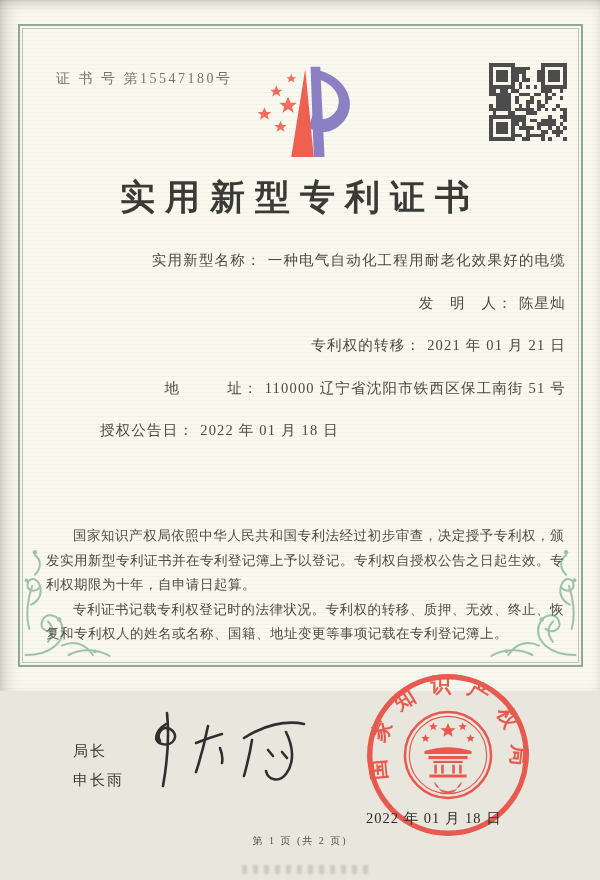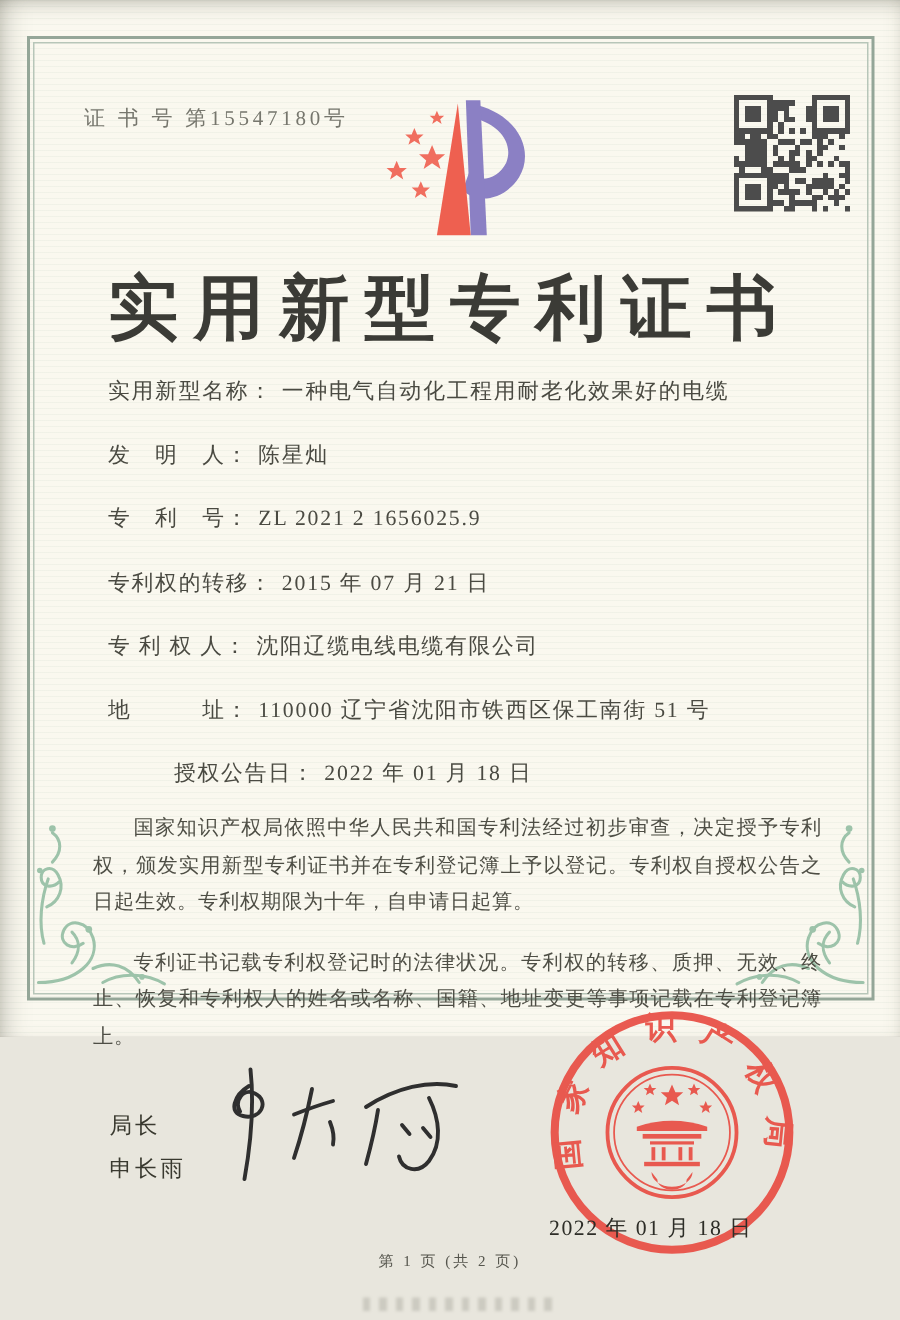--- a/index.html
+++ b/index.html
@@ -29,35 +29,35 @@
   .corner-left{left:20px;bottom:26px;}
   .corner-right{right:19px;bottom:26px;transform:scaleX(-1);}
   .cert-no{
     position:absolute;left:56px;top:70px;
     font-size:14px;letter-spacing:2.5px;color:#76766d;
   }
   .logo{position:absolute;left:243px;top:60px;width:118px;height:108px;}
   .qr{position:absolute;left:489px;top:63px;width:78px;height:78px;shape-rendering:crispEdges;}
   .title{
     position:absolute;left:0;top:174px;width:100%;margin:0;
-    text-align:center;font-size:47px;font-weight:600;
+    text-align:center;font-size:35px;font-weight:600;
     letter-spacing:10px;color:#3b3b36;
   }
-  .fields{position:absolute;left:72px;top:251px;right:34px;}
+  .fields{position:absolute;left:56px;top:251px;right:34px;text-align:right;}
   .field-row{margin-bottom:23.5px;font-size:14.5px;color:#4a4a42;letter-spacing:1.2px;white-space:nowrap;}
   .field-row .lbl{color:#4a4a42;}
   .field-row .val{margin-left:6px;}
   .row-double{display:flex;margin-left:44px;}
   .row-double .pair2{margin-left:62px;}
   .paras{
     position:absolute;left:46px;right:36px;top:524px;
     font-size:13.5px;line-height:24.5px;color:#4e4e45;
     text-align:justify;letter-spacing:0.5px;
   }
-  .paras p{margin:16px;text-indent:2em;}
+  .paras p{margin:0;text-indent:2em;}
   .signer{position:absolute;left:73px;top:737px;font-size:15px;line-height:29px;color:#39392f;letter-spacing:2px;}
   .signature{position:absolute;left:132px;top:708px;width:195px;height:86px;}
   .seal{position:absolute;left:360px;top:667px;width:176px;height:176px;opacity:.9;}
   .seal-date{
     position:absolute;left:366px;top:809px;z-index:5;
     font-size:14.5px;color:#2d2d27;letter-spacing:1px;
   }
   .footer{
     position:absolute;left:0;top:834px;width:100%;text-align:center;
     font-size:10px;letter-spacing:2px;color:#55554d;
@@ -136,27 +136,21 @@
   <h1 class="title">实用新型专利证书</h1>
 
   <div class="fields">
     <div class="field-row">
       <span class="lbl">实用新型名称：</span><span class="val">一种电气自动化工程用耐老化效果好的电缆</span>
     </div>
     <div class="field-row">
       <span class="lbl">发　明　人：</span><span class="val">陈星灿</span>
     </div>
     <div class="field-row">
-      <span class="lbl">专　利　号：</span><span class="val">ZL 2021 2 1656025.9</span>
-    </div>
-    <div class="field-row">
-      <span class="lbl">专利权的转移：</span><span class="val">2015 年 07 月 21 日</span>
-    </div>
-    <div class="field-row">
-      <span class="lbl">专 利 权 人：</span><span class="val">沈阳辽缆电线电缆有限公司</span>
+      <span class="lbl">专利权的转移：</span><span class="val">2021 年 01 月 21 日</span>
     </div>
     <div class="field-row">
       <span class="lbl">地　　　址：</span><span class="val">110000  辽宁省沈阳市铁西区保工南街 51 号</span>
     </div>
     <div class="field-row row-double">
       <span class="pair1">
         <span class="lbl">授权公告日：</span><span class="val">2022 年 01 月 18 日</span>
       </span>
     </div>
   </div>

